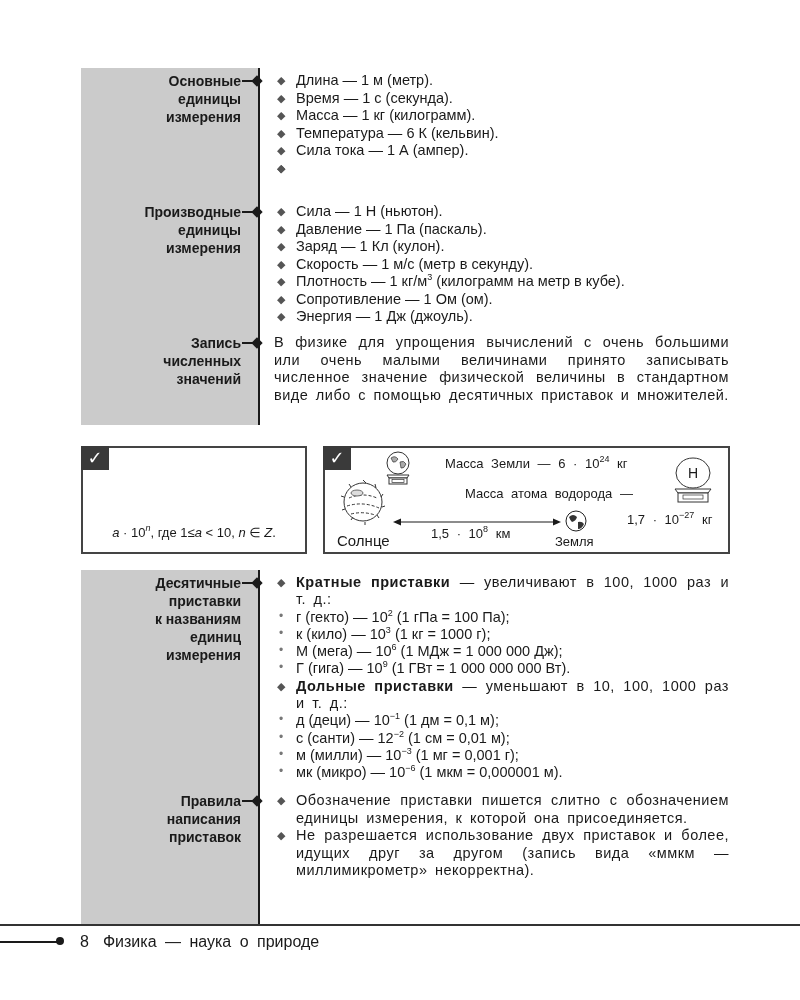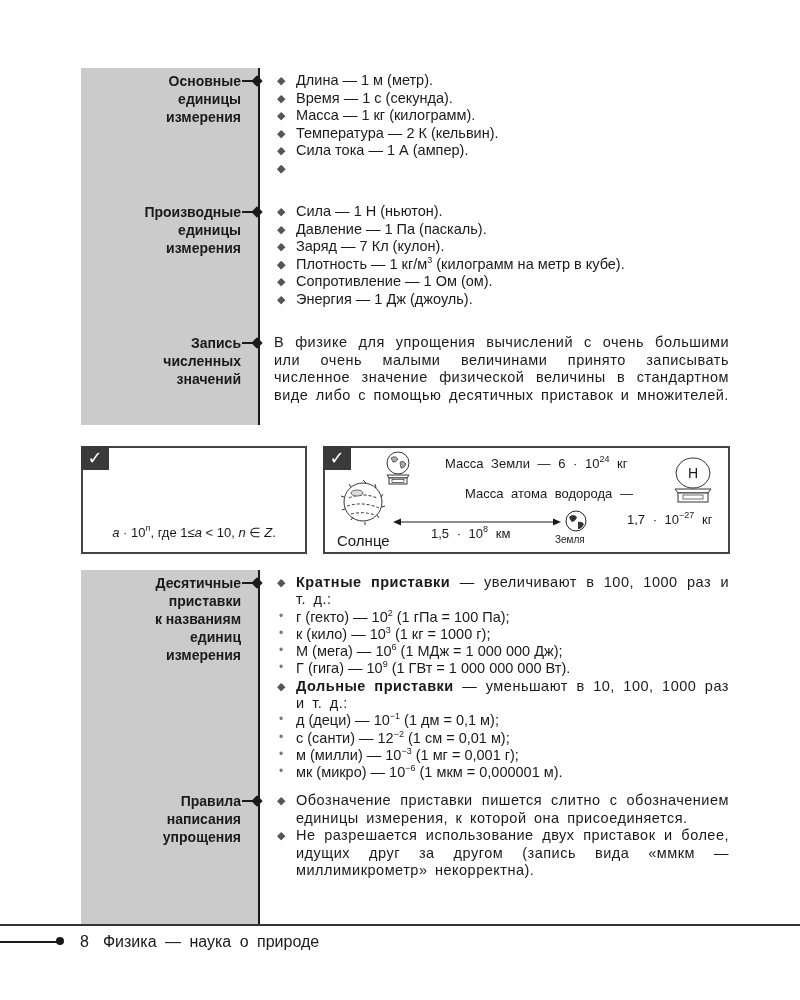--- a/index.html
+++ b/index.html
@@ -44,40 +44,40 @@
     <div>Основные</div>
     <div>единицы</div>
     <div>измерения</div>
   </div>
   <div class="connector" style="top:8px;"></div>
   <div class="dot" style="top:5px;"></div>
   <div class="content">
     <div class="item"><span class="diamond">◆</span><span>Длина — 1 м (метр).</span></div>
     <div class="item"><span class="diamond">◆</span><span>Время — 1 с (секунда).</span></div>
     <div class="item"><span class="diamond">◆</span><span>Масса — 1 кг (килограмм).</span></div>
-    <div class="item"><span class="diamond">◆</span><span>Температура — 2 К (кельвин).</span></div>
+    <div class="item"><span class="diamond">◆</span><span>Температура — 6 К (кельвин).</span></div>
     <div class="item"><span class="diamond">◆</span><span>Сила тока — 1 А (ампер).</span></div>
     <div class="item"><span class="diamond">◆</span></div>
     <div class="item"><span class="diamond">◆</span></div>
   </div>
 </div>
 
 <div class="section" style="top:203px;">
   <div class="label">
     <div>Производные</div>
     <div>единицы</div>
     <div>измерения</div>
   </div>
   <div class="connector" style="top:8px;"></div>
   <div class="dot" style="top:5px;"></div>
   <div class="content">
     <div class="item"><span class="diamond">◆</span><span>Сила — 1 Н (ньютон).</span></div>
     <div class="item"><span class="diamond">◆</span><span>Давление — 1 Па (паскаль).</span></div>
-    <div class="item"><span class="diamond">◆</span><span>Заряд — 7 Кл (кулон).</span></div>
-    <div class="item"><span class="diamond">◆</span></div>
+    <div class="item"><span class="diamond">◆</span><span>Заряд — 1 Кл (кулон).</span></div>
+    <div class="item"><span class="diamond">◆</span><span>Скорость — 1 м/с (метр в секунду).</span></div>
     <div class="item" style="white-space:nowrap;"><span class="diamond">◆</span><span>Плотность — 1 кг/м</span><sup>3</sup><span> (килограмм на метр в кубе).</span></div>
     <div class="item"><span class="diamond">◆</span><span>Сопротивление — 1 Ом (ом).</span></div>
     <div class="item"><span class="diamond">◆</span><span>Энергия — 1 Дж (джоуль).</span></div>
   </div>
 </div>
 
 <div class="section" style="top:334px;">
   <div class="label">
     <div>Запись</div>
     <div>численных</div>
@@ -143,21 +143,21 @@
 
   <div style="position:absolute;left:106px;top:78px;font-size:13px;word-spacing:4px;white-space:nowrap;">
     <span>1,5 · 10</span><sup>8</sup><span> км</span>
   </div>
 
   <svg class="ic" style="left:240px;top:62px;" width="22" height="22" viewBox="0 0 22 22">
     <circle cx="11" cy="11" r="10" fill="#fff" stroke="#222" stroke-width="1"></circle>
     <path d="M4 7 q4 -4 8 0 q-1 4 -5 5 q-2 -2 -3 -5 z M13 12 q4 -1 6 2 q-2 5 -6 5 z" fill="#333"></path>
   </svg>
 
-  <div style="position:absolute;left:230px;top:86px;font-size:10px;">Земля</div>
+  <div style="position:absolute;left:230px;top:86px;font-size:13px;">Земля</div>
 </div>
 
 <div class="section" style="top:574px;">
   <div class="label">
     <div>Десятичные</div>
     <div>приставки</div>
     <div>к названиям</div>
     <div>единиц</div>
     <div>измерения</div>
   </div>
@@ -178,21 +178,21 @@
     <div class="sub"><span class="bullet">•</span><span>с (санти) — 12</span><sup>−2</sup><span> (1 см = 0,01 м);</span></div>
     <div class="sub"><span class="bullet">•</span><span>м (милли) — 10</span><sup>−3</sup><span> (1 мг = 0,001 г);</span></div>
     <div class="sub"><span class="bullet">•</span><span>мк (микро) — 10</span><sup>−6</sup><span> (1 мкм = 0,000001 м).</span></div>
   </div>
 </div>
 
 <div class="section" style="top:792px;">
   <div class="label">
     <div>Правила</div>
     <div>написания</div>
-    <div>упрощения</div>
+    <div>приставок</div>
   </div>
   <div class="connector" style="top:8px;"></div>
   <div class="dot" style="top:5px;"></div>
   <div class="content">
     <div class="item para"><span class="diamond">◆</span><span>Обозначение приставки пишется слитно с обозначением единицы измерения, к которой она присоединяется.</span></div>
     <div class="item para"><span class="diamond">◆</span><span>Не разрешается использование двух приставок и более, идущих друг за другом (запись вида «ммкм — миллимикрометр» некорректна).</span></div>
   </div>
 </div>
 
 <div class="footer-line"></div>

